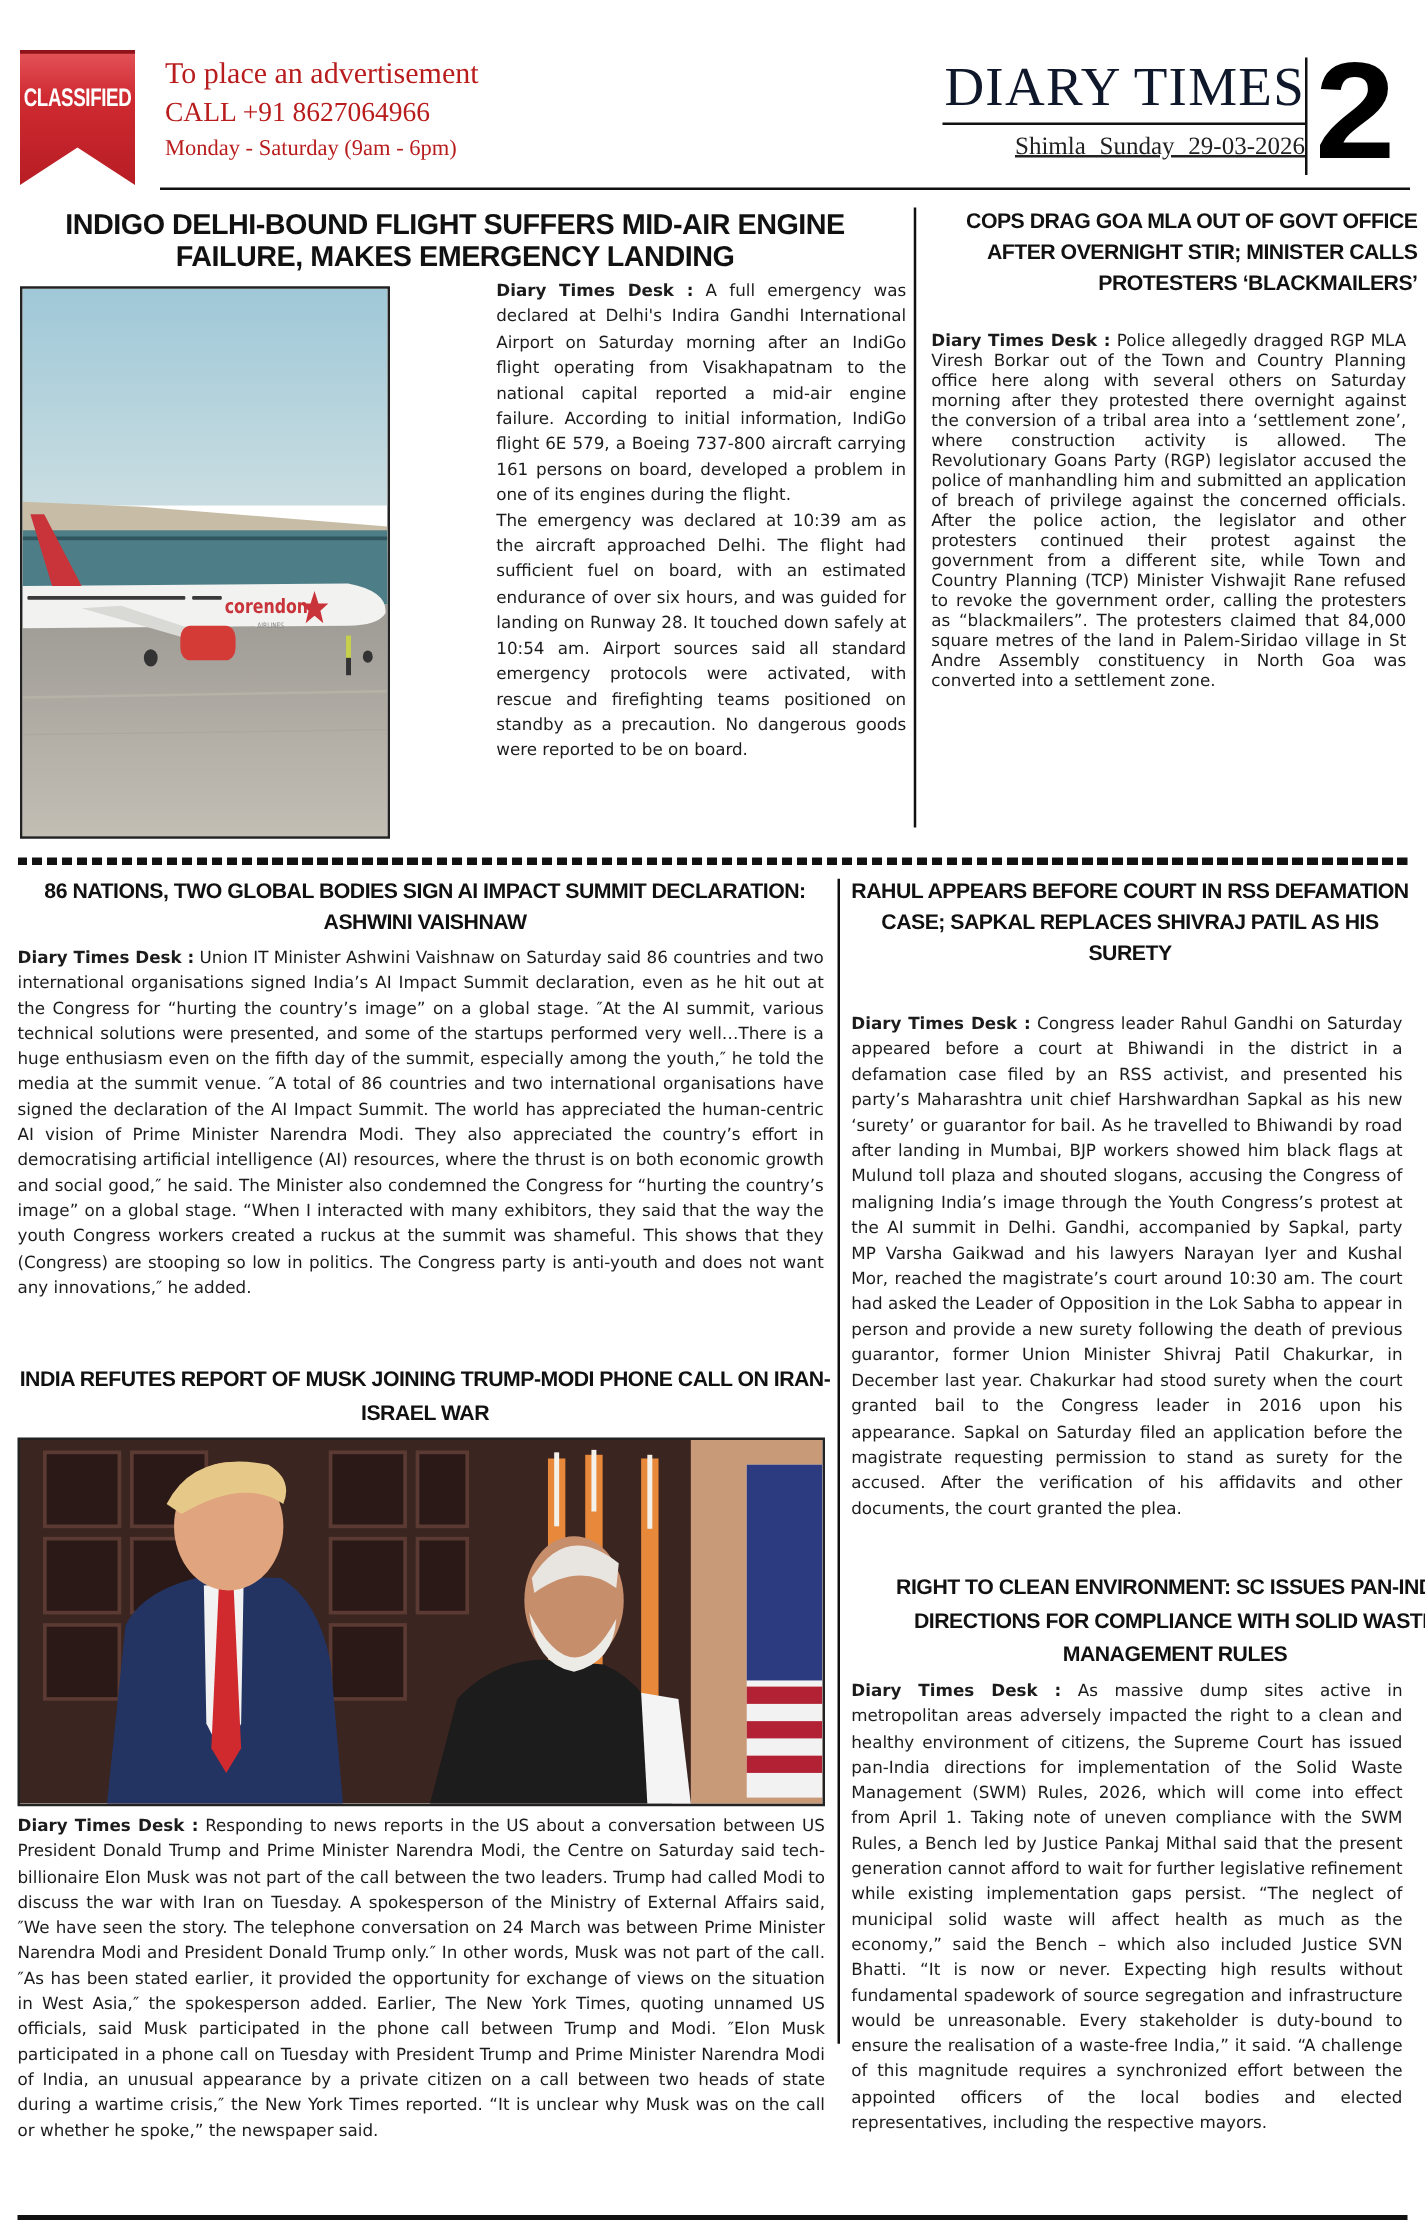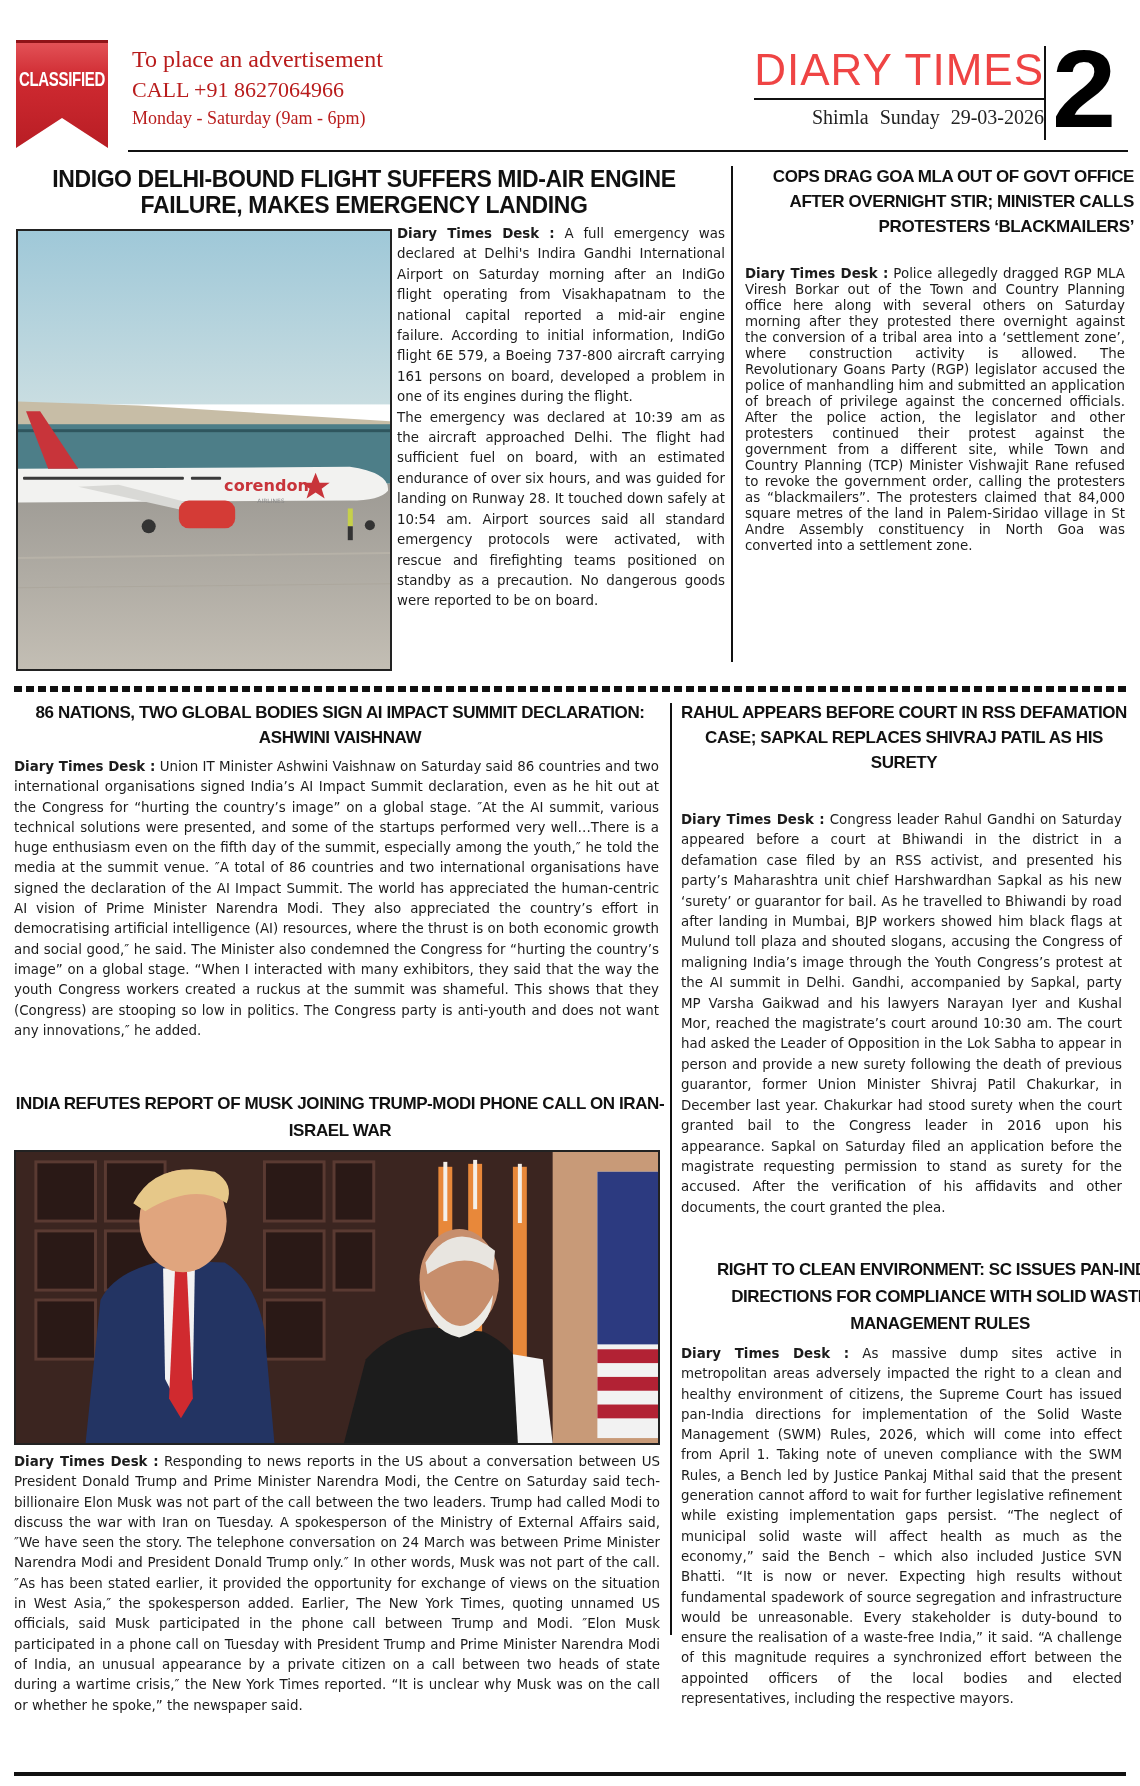--- a/index.html
+++ b/index.html
@@ -11,43 +11,43 @@
   .ribbon svg { width: 100%; height: 100%; display: block; }
   .ribbon-label { position: absolute; left: 0; top: 30px; width: 92px; text-align: center;
     font-family: "Liberation Sans", sans-serif; font-weight: bold; color: #fff; font-size: 15px;
     letter-spacing: -0.3px; transform: scaleY(1.35); }
   .ad-block { position: absolute; left: 132px; top: 44px; font-family: Liberation Serif, serif; color: #b91c1c; }
   .ad-line1 { font-size: 24px; line-height: 30px; }
   .ad-line2 { font-size: 22px; line-height: 32px; }
   .ad-line3 { font-size: 18px; line-height: 24px; }
 
   .brand { position: absolute; right: 96px; top: 44px; width: 290px; text-align: right; }
-  .brand-title { font-family: Liberation Sans, sans-serif; font-size: 44px; letter-spacing: 1px; line-height: 52px; color: #ef4444; }
+  .brand-title { font-family: Liberation Serif, serif; font-size: 44px; letter-spacing: 1px; line-height: 52px; color: #0f172a; }
   .brand-rule { height: 2px; background: #111; margin: 2px 0 6px 0; }
-  .brand-sub { font-family: "Liberation Serif", serif; font-size: 20px; color: #222; word-spacing: 6px; }
+  .brand-sub { font-family: "Liberation Serif", serif; font-size: 20px; color: #222; word-spacing: 6px; text-decoration: underline; }
   .brand-divider { position: absolute; left: 1044px; top: 46px; width: 2px; height: 94px; background: #111; }
   .page-number { position: absolute; left: 1054px; top: 34px; width: 80px; font-family: "Liberation Sans", sans-serif;
     font-weight: bold; font-size: 110px; line-height: 110px; color: #000; transform: scaleX(1.05); }
   .top-rule { position: absolute; left: 128px; top: 150px; width: 1000px; height: 2px; background: #111; }
 
   
   .headline { font-family: "Liberation Sans", sans-serif; font-weight: bold; text-align: center; color: #111;
     letter-spacing: -0.4px; text-transform: uppercase; }
   .body-text { font-family: "DejaVu Sans", sans-serif; text-align: justify; color: #1c1c1c; }
   .body-text .lead { font-weight: bold; }
   .photo { position: absolute; border: 2px solid #222; overflow: hidden; }
 
   .vrule { position: absolute; width: 2px; background: #111; }
   .dashrule { position: absolute; height: 6px;
     background-image: repeating-linear-gradient(to right, #111 0 8px, transparent 8px 12px); }
   .bottom-rule { position: absolute; height: 4px; background: #111; }
 
   
   #a1-head { position: absolute; left: 14px; top: 166px; width: 700px; font-size: 23px; line-height: 26px; }
-  #a1-photo { left: 16px; top: 229px; width: 376px; height: 442px; }
+  #a1-photo { left: 16px; top: 229px; width: 296px; height: 442px; }
   #a1-body { position: absolute; left: 397px; top: 224px; width: 328px; font-size: 13.4px; line-height: 20.4px; }
   #a1-body p + p { margin-top: 0; }
 
   
   #a2-head { position: absolute; left: 740px; top: 164px; width: 394px; font-size: 17px; line-height: 25px; text-align: right; }
   #a2-body { position: absolute; left: 745px; top: 266px; width: 380px; font-size: 13.4px; line-height: 16px; }
 
   
   #a3-head { position: absolute; left: 14px; top: 700px; width: 652px; font-size: 17px; line-height: 25px; }
   #a3-body { position: absolute; left: 14px; top: 757px; width: 645px; font-size: 13.4px; line-height: 20.3px; }

